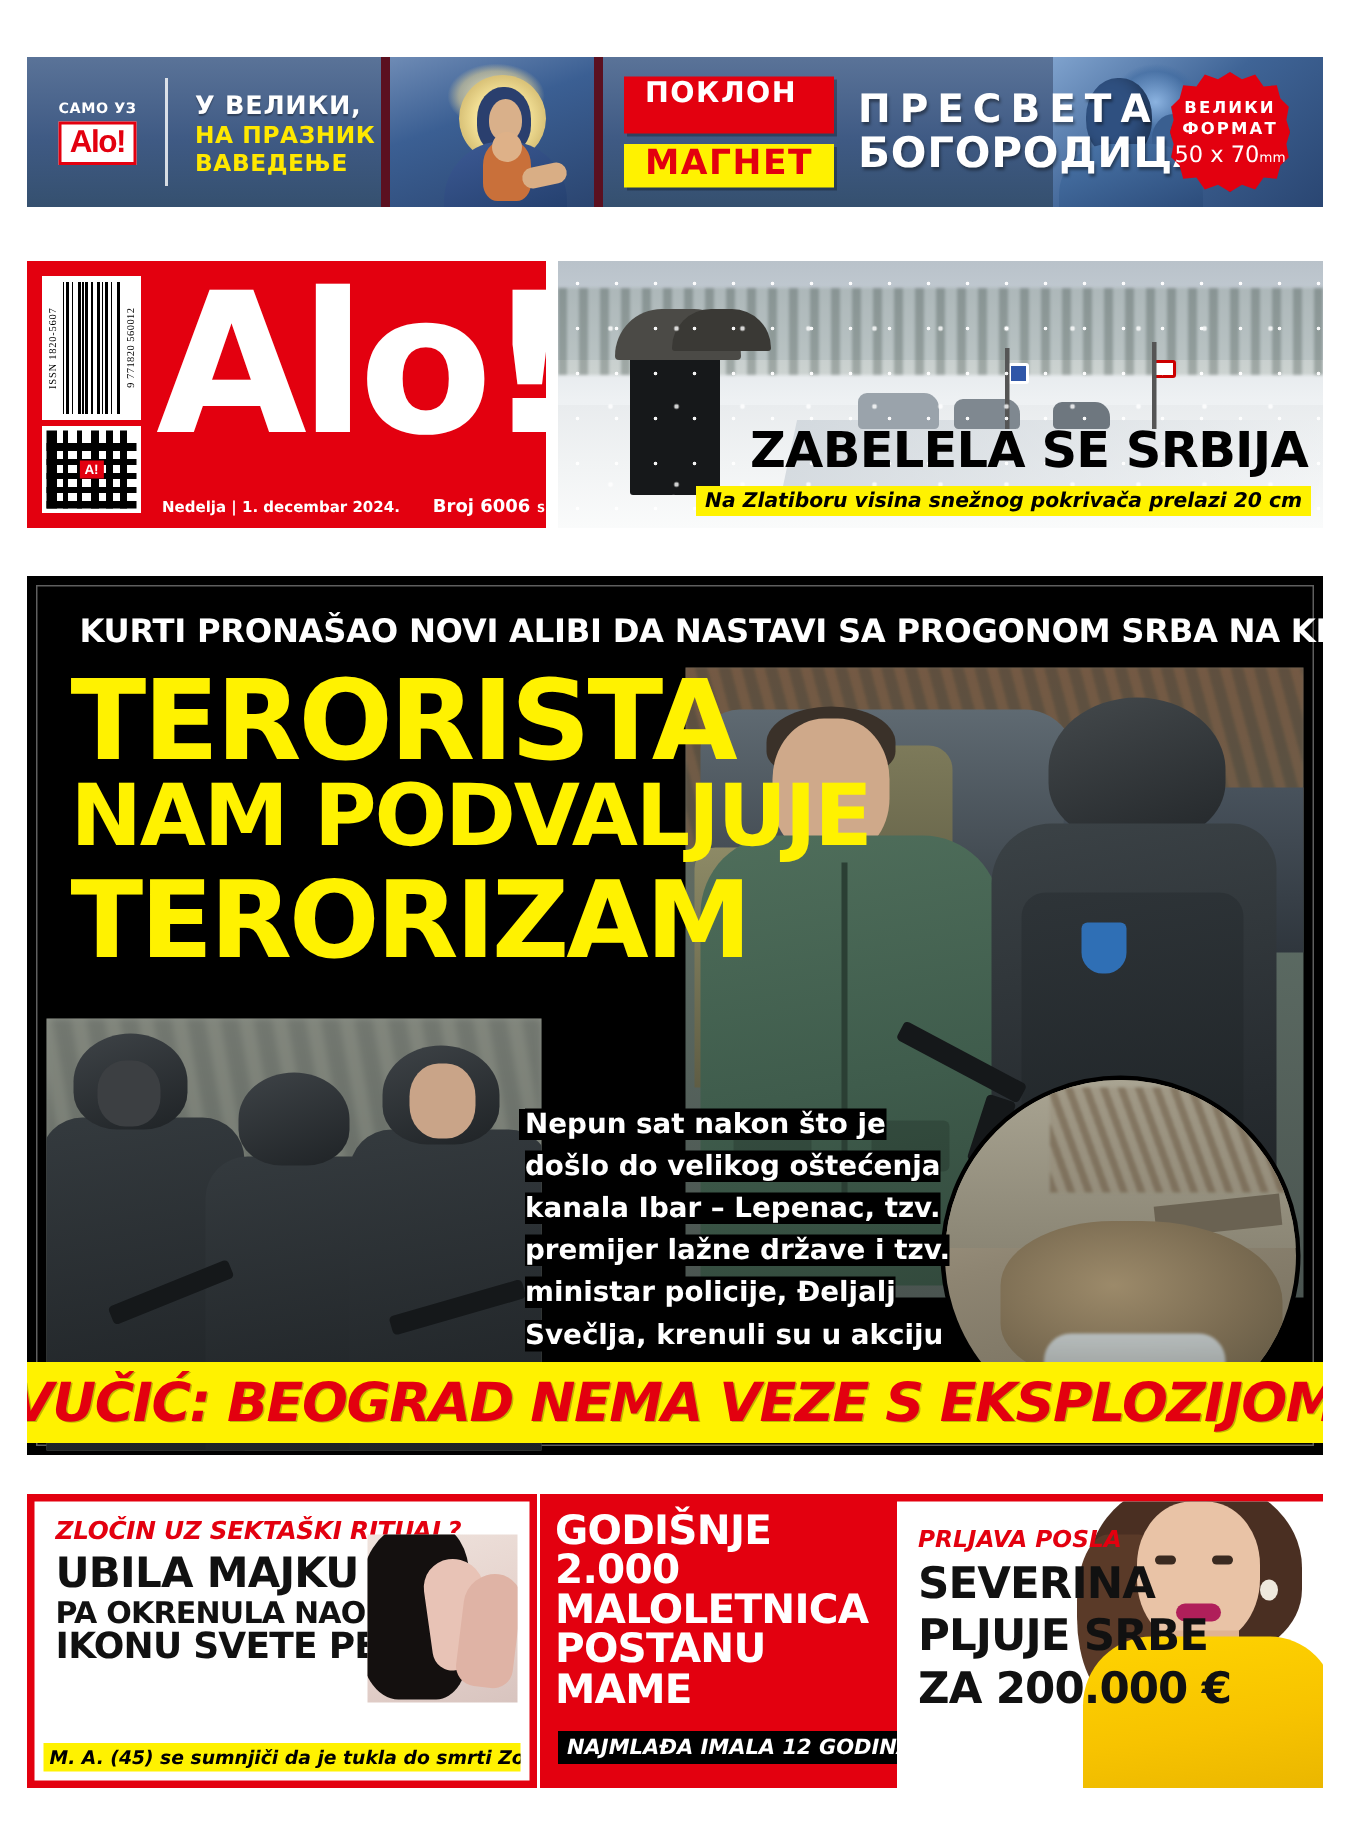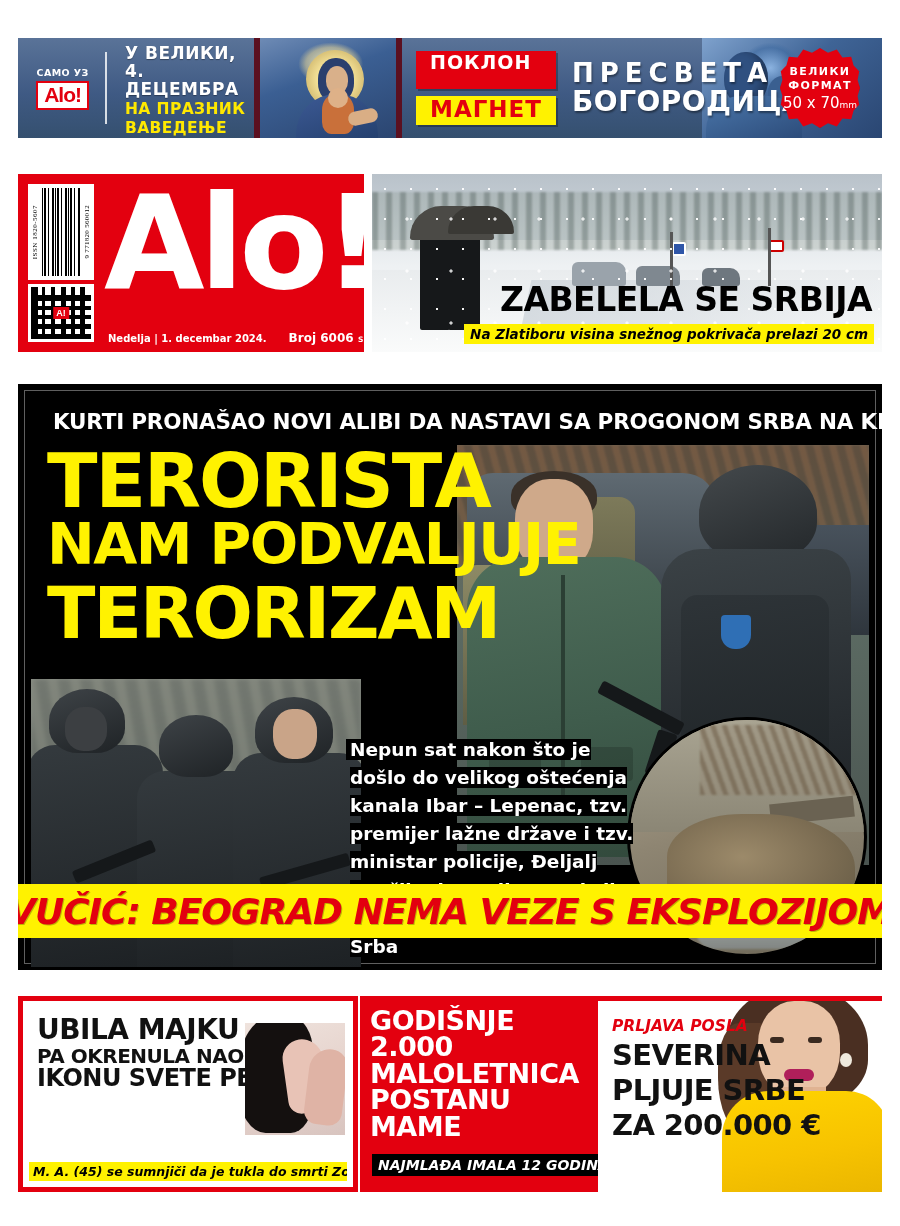--- a/index.html
+++ b/index.html
@@ -308,21 +308,21 @@
   .lead {
     position:absolute; left: 350px; top: 736px; width: 286px; z-index: 6;
   }
   .lead span {
     display:inline; background:#000; color:#fff; font-weight:bold;
     font-size: 18.5px; line-height: 1.52; font-family:"DejaVu Sans", sans-serif;
     box-shadow: 4px 0 0 #000, -4px 0 0 #000;
   }
 
   .banner-yellow {
-    position:absolute; left: 18px; top: 884px; width: 864px; height: 54px;
+    position:absolute; left: 18px; top: 908px; width: 864px; height: 54px;
     background:#fff200; display:flex; align-items:center; justify-content:center;
     overflow:hidden; z-index: 7;
   }
   .banner-yellow span {
     color:#e3000f; font-weight:bold; font-style:italic; font-size: 36px;
     letter-spacing:-1px; font-family:"DejaVu Sans", sans-serif; white-space:nowrap;
     text-shadow: 1px 1px 0 rgba(0,0,0,.25);
   }
 
   
@@ -406,21 +406,20 @@
 
   <div class="promo">
     <div class="promo-left">
       <div class="samo-uz">
         <div class="su-top">САМО УЗ</div>
         <div class="alo-chip">Alo!</div>
       </div>
       <div class="promo-divider"></div>
       <div class="promo-dates">
         <div class="pd-line1">У ВЕЛИКИ,</div>
-        <div class="pd-line2">4. ДЕЦЕМБРА</div>
         <div class="pd-line3">НА ПРАЗНИК</div>
         <div class="pd-line4">ВАВЕДЕЊЕ</div>
       </div>
     </div>
 
     <div class="icon-strip">
       <div class="ic-halo"></div>
       <div class="ic-head"></div>
       <div class="ic-face"></div>
       <div class="ic-body"></div>
@@ -555,20 +554,21 @@
     <span>Nepun sat nakon što je došlo do velikog oštećenja kanala Ibar – Lepenac, tzv. premijer lažne države i tzv. ministar policije, Đeljalj Svečlja, krenuli su u akciju hapšenja i maltretiranja Srba</span>
   </div>
 
   <div class="banner-yellow">
     <span>VUČIĆ: BEOGRAD NEMA VEZE S EKSPLOZIJOM</span>
   </div>
 
   <div class="bottom">
 
     <div class="b-left">
+      <div class="bl-kicker">ZLOČIN UZ SEKTAŠKI RITUAL?</div>
       <div class="bl-h1">UBILA MAJKU</div>
       <div class="bl-h2">PA OKRENULA NAOPAKO</div>
       <div class="bl-h3">IKONU SVETE PETKE</div>
       <div class="bl-photo">
         <div class="blp-hair"></div>
         <div class="blp-hand1"></div>
         <div class="blp-hand2"></div>
       </div>
       <div class="bl-caption">M. A. (45) se sumnjiči da je tukla do smrti Zoricu A. (62)</div>
     </div>

